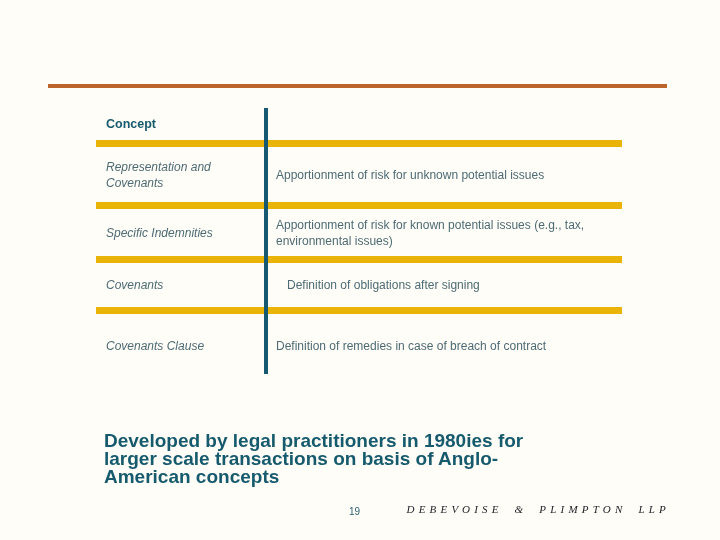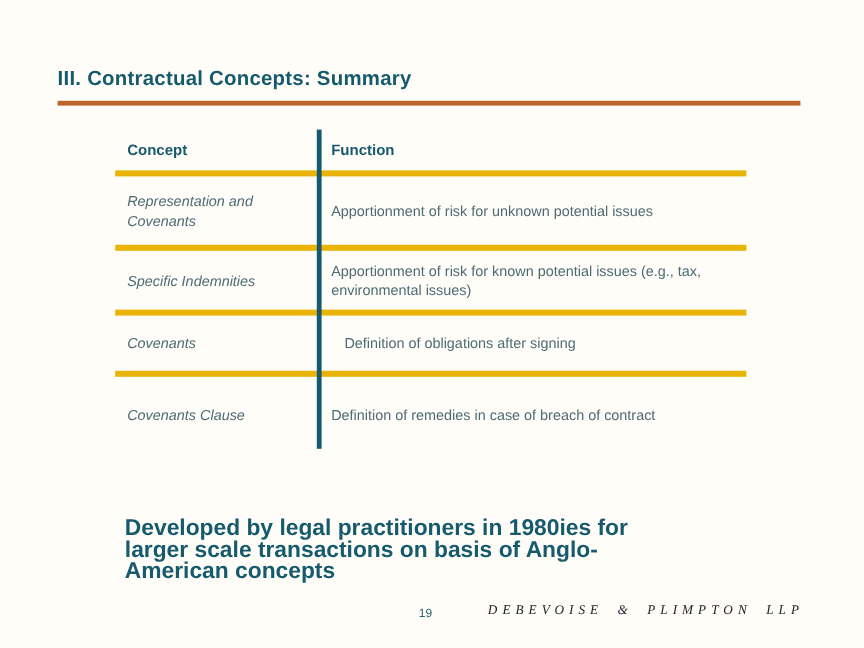--- a/index.html
+++ b/index.html
@@ -32,21 +32,21 @@
   .concept-table {
     position: absolute;
     left: 96px; top: 108px;
     width: 526px;
   }
   .t-row {
     display: grid;
     grid-template-columns: 169px 1fr;
     box-sizing: border-box;
   }
-  .t-row.bordered { border-bottom: 5px solid #eab308; }
+  .t-row.bordered { border-bottom: 7px solid #eab308; }
   .t-row.header { height: 39px; }
   .t-row.r1 { height: 62px; }
   .t-row.r2 { height: 54px; }
   .t-row.r3 { height: 51px; gap: 11px; }
   .t-row.r4 { height: 63px; }
   .cell {
     display: flex;
     align-items: center;
     box-sizing: border-box;
     font-size: 12px;
@@ -92,28 +92,26 @@
     color: #23232b;
     white-space: nowrap;
     font-style: italic;
   }
 </style>
 </head>
 <body>
 
 <div class="slide">
 
-  <div class="title">III. Contractual Concepts: Summary</div>
   <div class="title-rule"></div>
 
   <div class="concept-table">
 
     <div class="t-row header bordered">
       <div class="cell concept head">Concept</div>
-      <div class="cell function head">Function</div>
     </div>
 
     <div class="t-row r1 bordered">
       <div class="cell concept">Representation and Covenants</div>
       <div class="cell function">Apportionment of risk for unknown potential issues</div>
     </div>
 
     <div class="t-row r2 bordered">
       <div class="cell concept">Specific Indemnities</div>
       <div class="cell function">Apportionment of risk for known potential issues (e.g., tax, environmental issues)</div>

